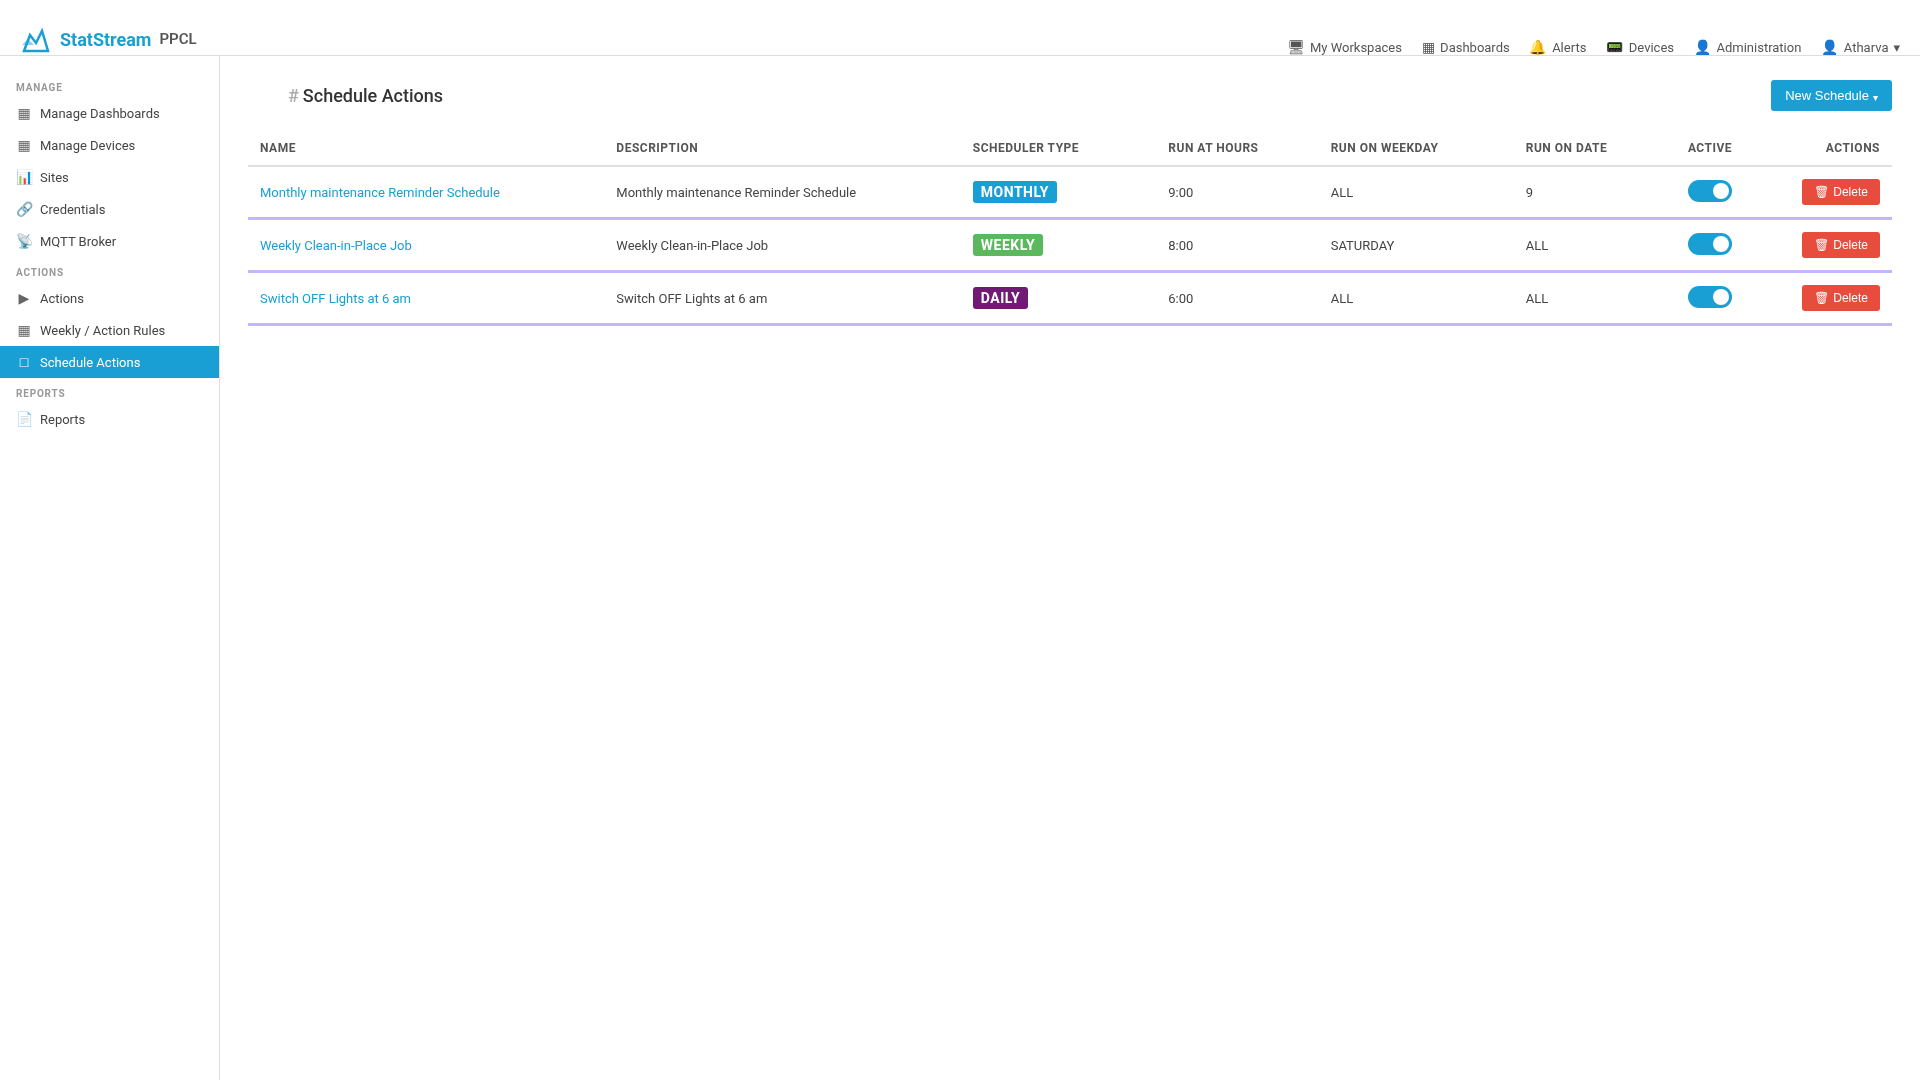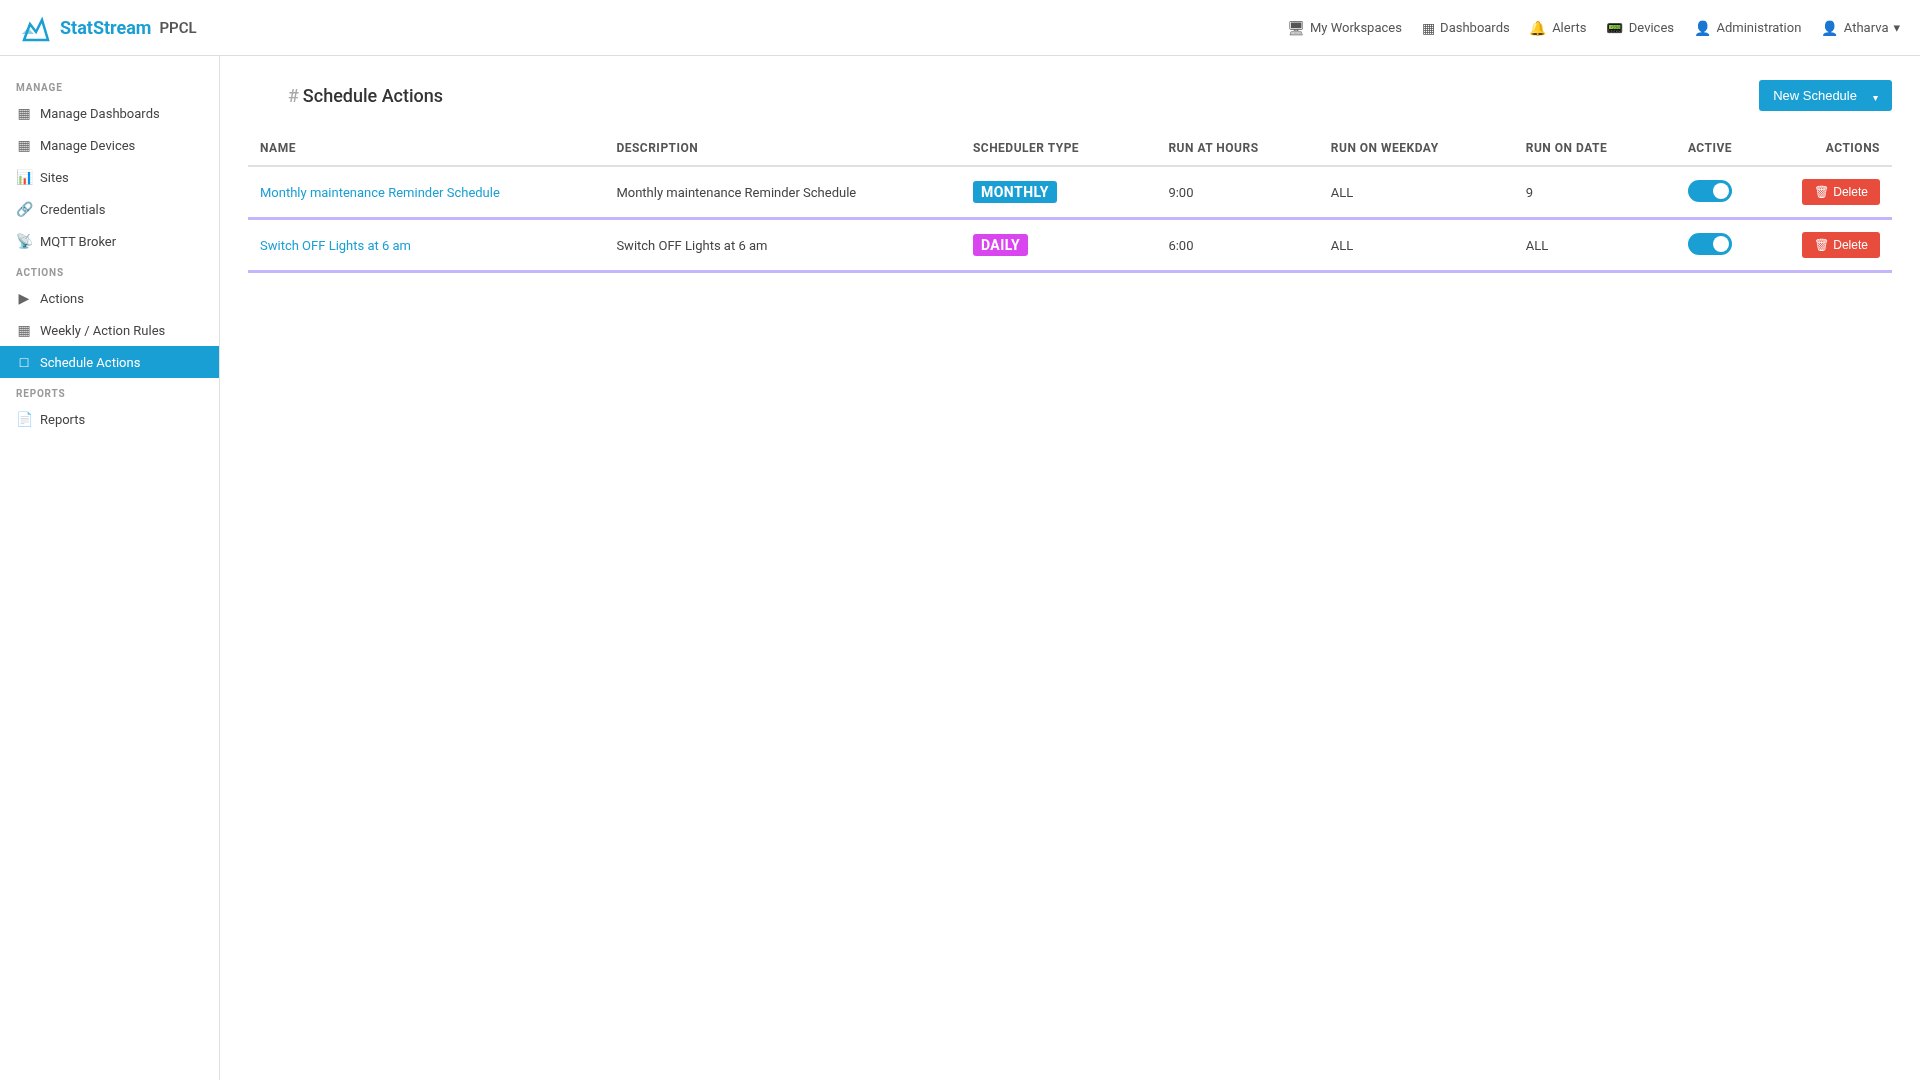--- a/index.html
+++ b/index.html
@@ -4,21 +4,21 @@
   <style>
     * { box-sizing: border-box; margin: 0; padding: 0; }
     body { font-family: -apple-system, BlinkMacSystemFont, 'Segoe UI', Roboto, sans-serif; font-size: 13px; background: #f5f5f5; color: #333; }
 
     
     .topnav {
       background: #fff;
       border-bottom: 1px solid #ddd;
       height: 56px;
       display: flex;
-      align-items: center;
+      align-items: flex-end;
       padding: 0 20px;
       position: fixed;
       top: 0; left: 0; right: 0;
       z-index: 100;
     }
     .topnav-brand {
       display: flex;
       align-items: center;
       gap: 8px;
       font-size: 18px;
@@ -110,21 +110,21 @@
     .btn-new-schedule {
       background: #1a9fd4;
       color: #fff;
       border: none;
       padding: 8px 14px;
       border-radius: 3px;
       cursor: pointer;
       font-size: 13px;
       display: flex;
       align-items: flex-end;
-      gap: 16px;
+      gap: 4px;
     }
     .btn-new-schedule .dropdown-arrow { font-size: 10px; }
 
     
     .table-container { width: 100%; }
     table {
       width: 100%;
       border-collapse: collapse;
     }
     thead tr {
@@ -160,21 +160,21 @@
       padding: 3px 8px;
       border-radius: 3px;
       font-size: 14px;
       font-weight: 700;
       text-transform: uppercase;
       letter-spacing: 0.5px;
       color: #fff;
     }
     .badge-monthly { background: #1a9fd4; }
     .badge-weekly { background: #5cb85c; }
-    .badge-daily { background: #d946ef; }
+    .badge-daily { background: #701a75; }
 
     
     .toggle {
       display: inline-block;
       width: 44px;
       height: 22px;
       background: #1a9fd4;
       border-radius: 11px;
       position: relative;
       cursor: pointer;
@@ -346,20 +346,41 @@
     </td>
     <td class="col-actions" style="text-align:right;">
       <button class="btn-delete">
         <span>🗑</span>
         <span>Delete</span>
       </button>
     </td>
   </tr>
             <tr>
     <td class="col-name">
+      <a class="link-cell">Weekly Clean-in-Place Job</a>
+    </td>
+    <td class="col-desc">Weekly Clean-in-Place Job</td>
+    <td class="col-type">
+      <span class="badge badge-weekly">WEEKLY</span>
+    </td>
+    <td class="col-hours">8:00</td>
+    <td class="col-weekday">SATURDAY</td>
+    <td class="col-date">ALL</td>
+    <td class="col-active">
+      <div class="toggle"></div>
+    </td>
+    <td class="col-actions" style="text-align:right;">
+      <button class="btn-delete">
+        <span>🗑</span>
+        <span>Delete</span>
+      </button>
+    </td>
+  </tr>
+            <tr>
+    <td class="col-name">
       <a class="link-cell">Switch OFF Lights at 6 am</a>
     </td>
     <td class="col-desc">Switch OFF Lights at 6 am</td>
     <td class="col-type">
       <span class="badge badge-daily">DAILY</span>
     </td>
     <td class="col-hours">6:00</td>
     <td class="col-weekday">ALL</td>
     <td class="col-date">ALL</td>
     <td class="col-active">

